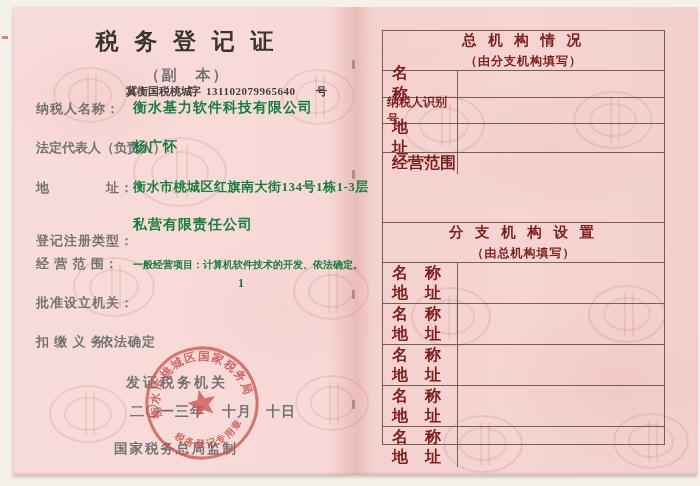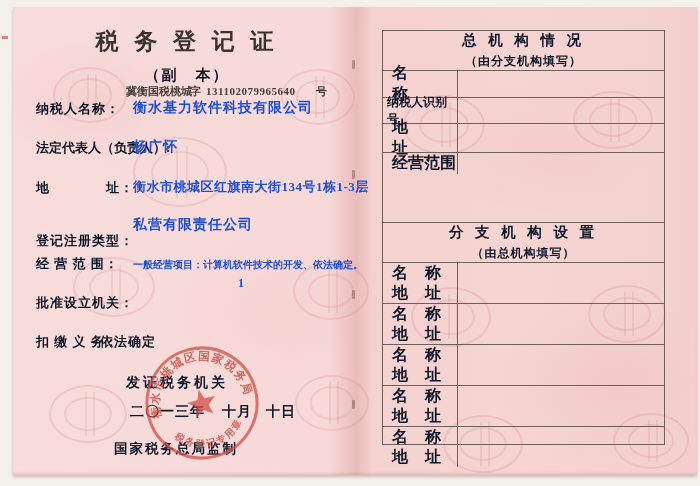--- a/index.html
+++ b/index.html
@@ -22,31 +22,31 @@
   
   .wm{position:absolute;border:2px solid rgba(205,125,130,.22);border-radius:50%;}
   .wm::before{content:"";position:absolute;left:18%;top:18%;right:18%;bottom:18%;
     border:2px solid rgba(205,125,130,.20);border-radius:50%;}
   .wm::after{content:"";position:absolute;left:46%;top:10%;bottom:10%;width:8%;
     border-left:2px solid rgba(205,125,130,.18);border-right:2px solid rgba(205,125,130,.18);}
 
   
   .stitch{position:absolute;left:352px;width:3px;height:9px;background:rgba(110,75,75,.45);border-radius:1px;}
 
-  .t{position:absolute;white-space:nowrap;color:#0f172a;}
+  .t{position:absolute;white-space:nowrap;color:#737373;}
   .lbl{font-weight:bold;font-size:13px;letter-spacing:1px;}
-  .val{font-weight:bold;font-size:14px;color:#1d4ed8;letter-spacing:1px;}
+  .val{font-weight:bold;font-size:14px;color:#15803d;letter-spacing:1px;}
 
   #title{left:46px;top:26px;width:282px;text-align:center;font-size:23px;font-weight:bold;letter-spacing:5px;color:#393330;}
   #subtitle{left:46px;top:66px;width:282px;text-align:center;font-size:15px;font-weight:bold;letter-spacing:2px;}
   .serial{font-size:11px;font-weight:bold;color:#453e38;}
 
   
   #table{position:absolute;left:382px;top:30px;width:281px;height:413px;
-    border:1.3px solid #6d6159;display:flex;flex-direction:column;color:#0f172a;justify-content:space-between;}
+    border:1.3px solid #6d6159;display:flex;flex-direction:column;color:#7f1d1d;justify-content:space-between;}
   .trow{display:flex;border-top:1px solid #6d6159;}
   .trow:first-child{border-top:none;}
   .thead{flex-direction:column;align-items:center;justify-content:center;}
   .thead .h1{font-size:14.5px;font-weight:bold;letter-spacing:4px;}
   .thead .h2{font-size:12px;font-weight:bold;letter-spacing:1px;margin-top:3px;}
   .lcell{width:75px;flex:0 0 75px;border-right:1px solid #6d6159;display:flex;
     flex-direction:column;justify-content:center;padding-left:9px;box-sizing:border-box;
     font-size:16px;font-weight:bold;letter-spacing:.5px;}
   .vcell{flex:1;}
   .lcell .two{line-height:20px;}

